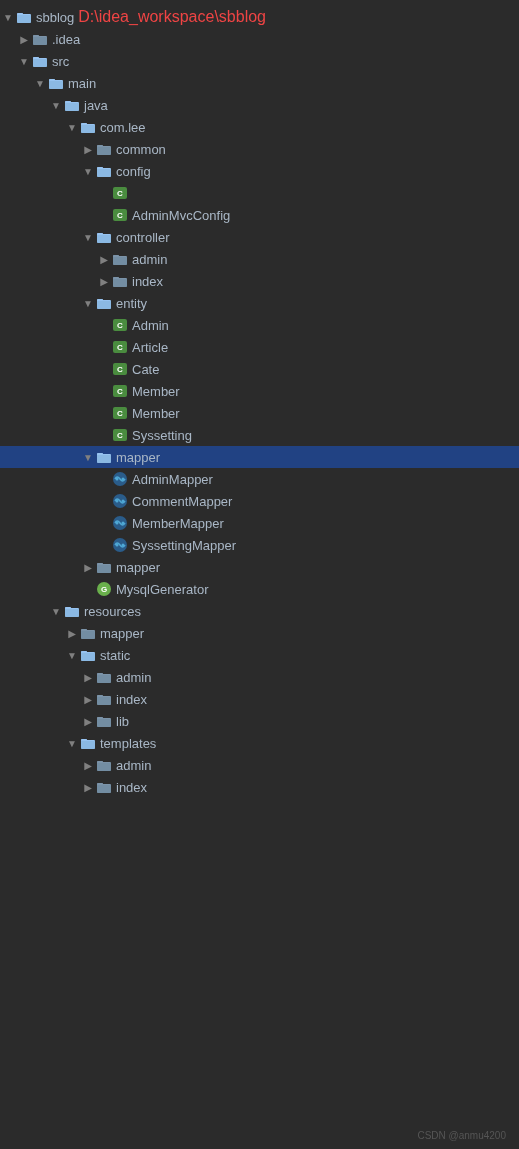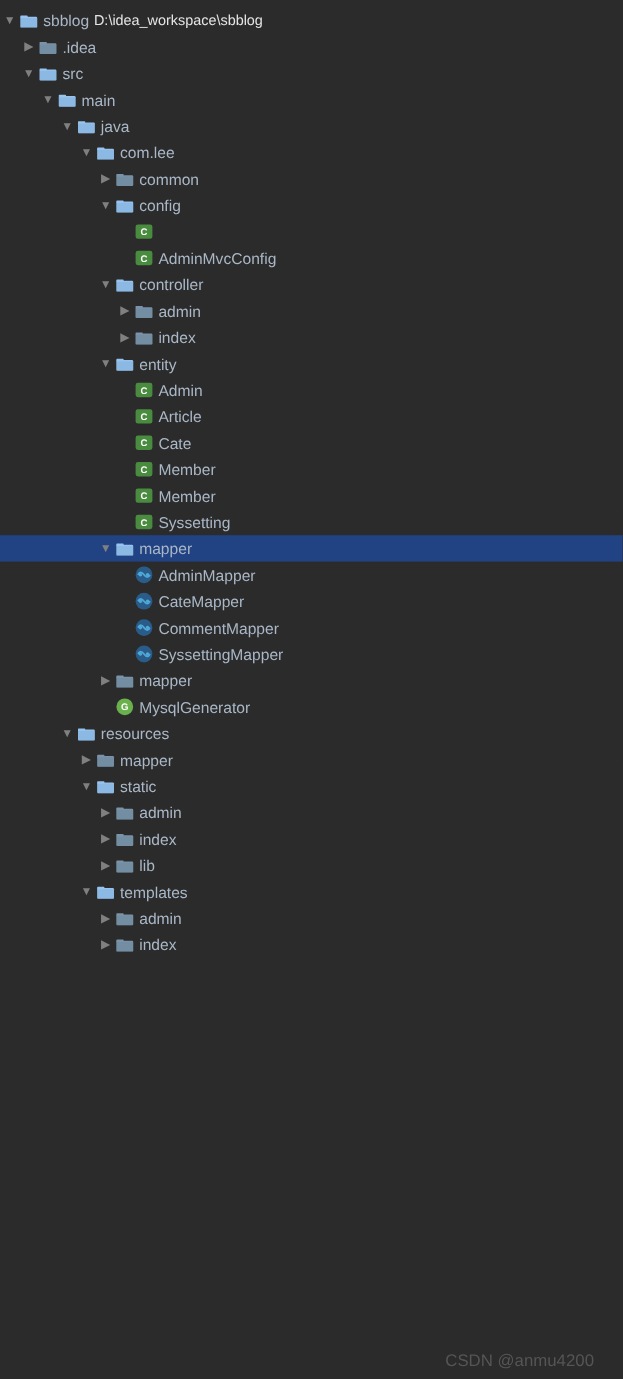--- a/index.html
+++ b/index.html
@@ -50,30 +50,30 @@
       flex-shrink: 0;
       margin-right: 4px;
       font-size: 11px;
       font-weight: bold;
       border-radius: 2px;
     }
     .label {
       color: #a9b7c6;
     }
     .label-path {
-      color: #e5e5e5;
+      color: #ef4444;
       margin-left: 4px;
-      font-size: 12px;
+      font-size: 16px;
     }
     .watermark {
       position: fixed;
       bottom: 8px;
-      right: 24px;
+      right: 13px;
       color: #555;
-      font-size: 14px;
+      font-size: 10px;
       margin-top: 12px;
     }
   </style>
 </head>
 <body>
 
 <div class="tree-container">
     <div class="tree-item">
       <span class="indent" style="width: 0px;"></span>
       <span class="arrow">▼</span>
@@ -335,34 +335,34 @@
       <span class="indent" style="width: 96px;"></span>
       <span class="arrow"></span>
       <span class="icon">
         <svg width="16" height="16" viewBox="0 0 16 16">
       <ellipse cx="8" cy="8" rx="7" ry="7" fill="#2A5C8A"></ellipse>
       <path d="M3 8 Q5 4 8 8 Q11 12 13 8" stroke="#4FA8D5" stroke-width="1.5" fill="none"></path>
       <circle cx="5" cy="8" r="1.5" fill="#4FA8D5"></circle>
       <circle cx="11" cy="8" r="1.5" fill="#4FA8D5"></circle>
     </svg>
       </span>
-      <span class="label">CateMapper</span>
+      <span class="label">CommentMapper</span>
     </div>
     <div class="tree-item">
       <span class="indent" style="width: 96px;"></span>
       <span class="arrow"></span>
       <span class="icon">
         <svg width="16" height="16" viewBox="0 0 16 16">
       <ellipse cx="8" cy="8" rx="7" ry="7" fill="#2A5C8A"></ellipse>
       <path d="M3 8 Q5 4 8 8 Q11 12 13 8" stroke="#4FA8D5" stroke-width="1.5" fill="none"></path>
       <circle cx="5" cy="8" r="1.5" fill="#4FA8D5"></circle>
       <circle cx="11" cy="8" r="1.5" fill="#4FA8D5"></circle>
     </svg>
       </span>
-      <span class="label">CommentMapper</span>
+      <span class="label">MemberMapper</span>
     </div>
     <div class="tree-item">
       <span class="indent" style="width: 96px;"></span>
       <span class="arrow"></span>
       <span class="icon">
         <svg width="16" height="16" viewBox="0 0 16 16">
       <ellipse cx="8" cy="8" rx="7" ry="7" fill="#2A5C8A"></ellipse>
       <path d="M3 8 Q5 4 8 8 Q11 12 13 8" stroke="#4FA8D5" stroke-width="1.5" fill="none"></path>
       <circle cx="5" cy="8" r="1.5" fill="#4FA8D5"></circle>
       <circle cx="11" cy="8" r="1.5" fill="#4FA8D5"></circle>

